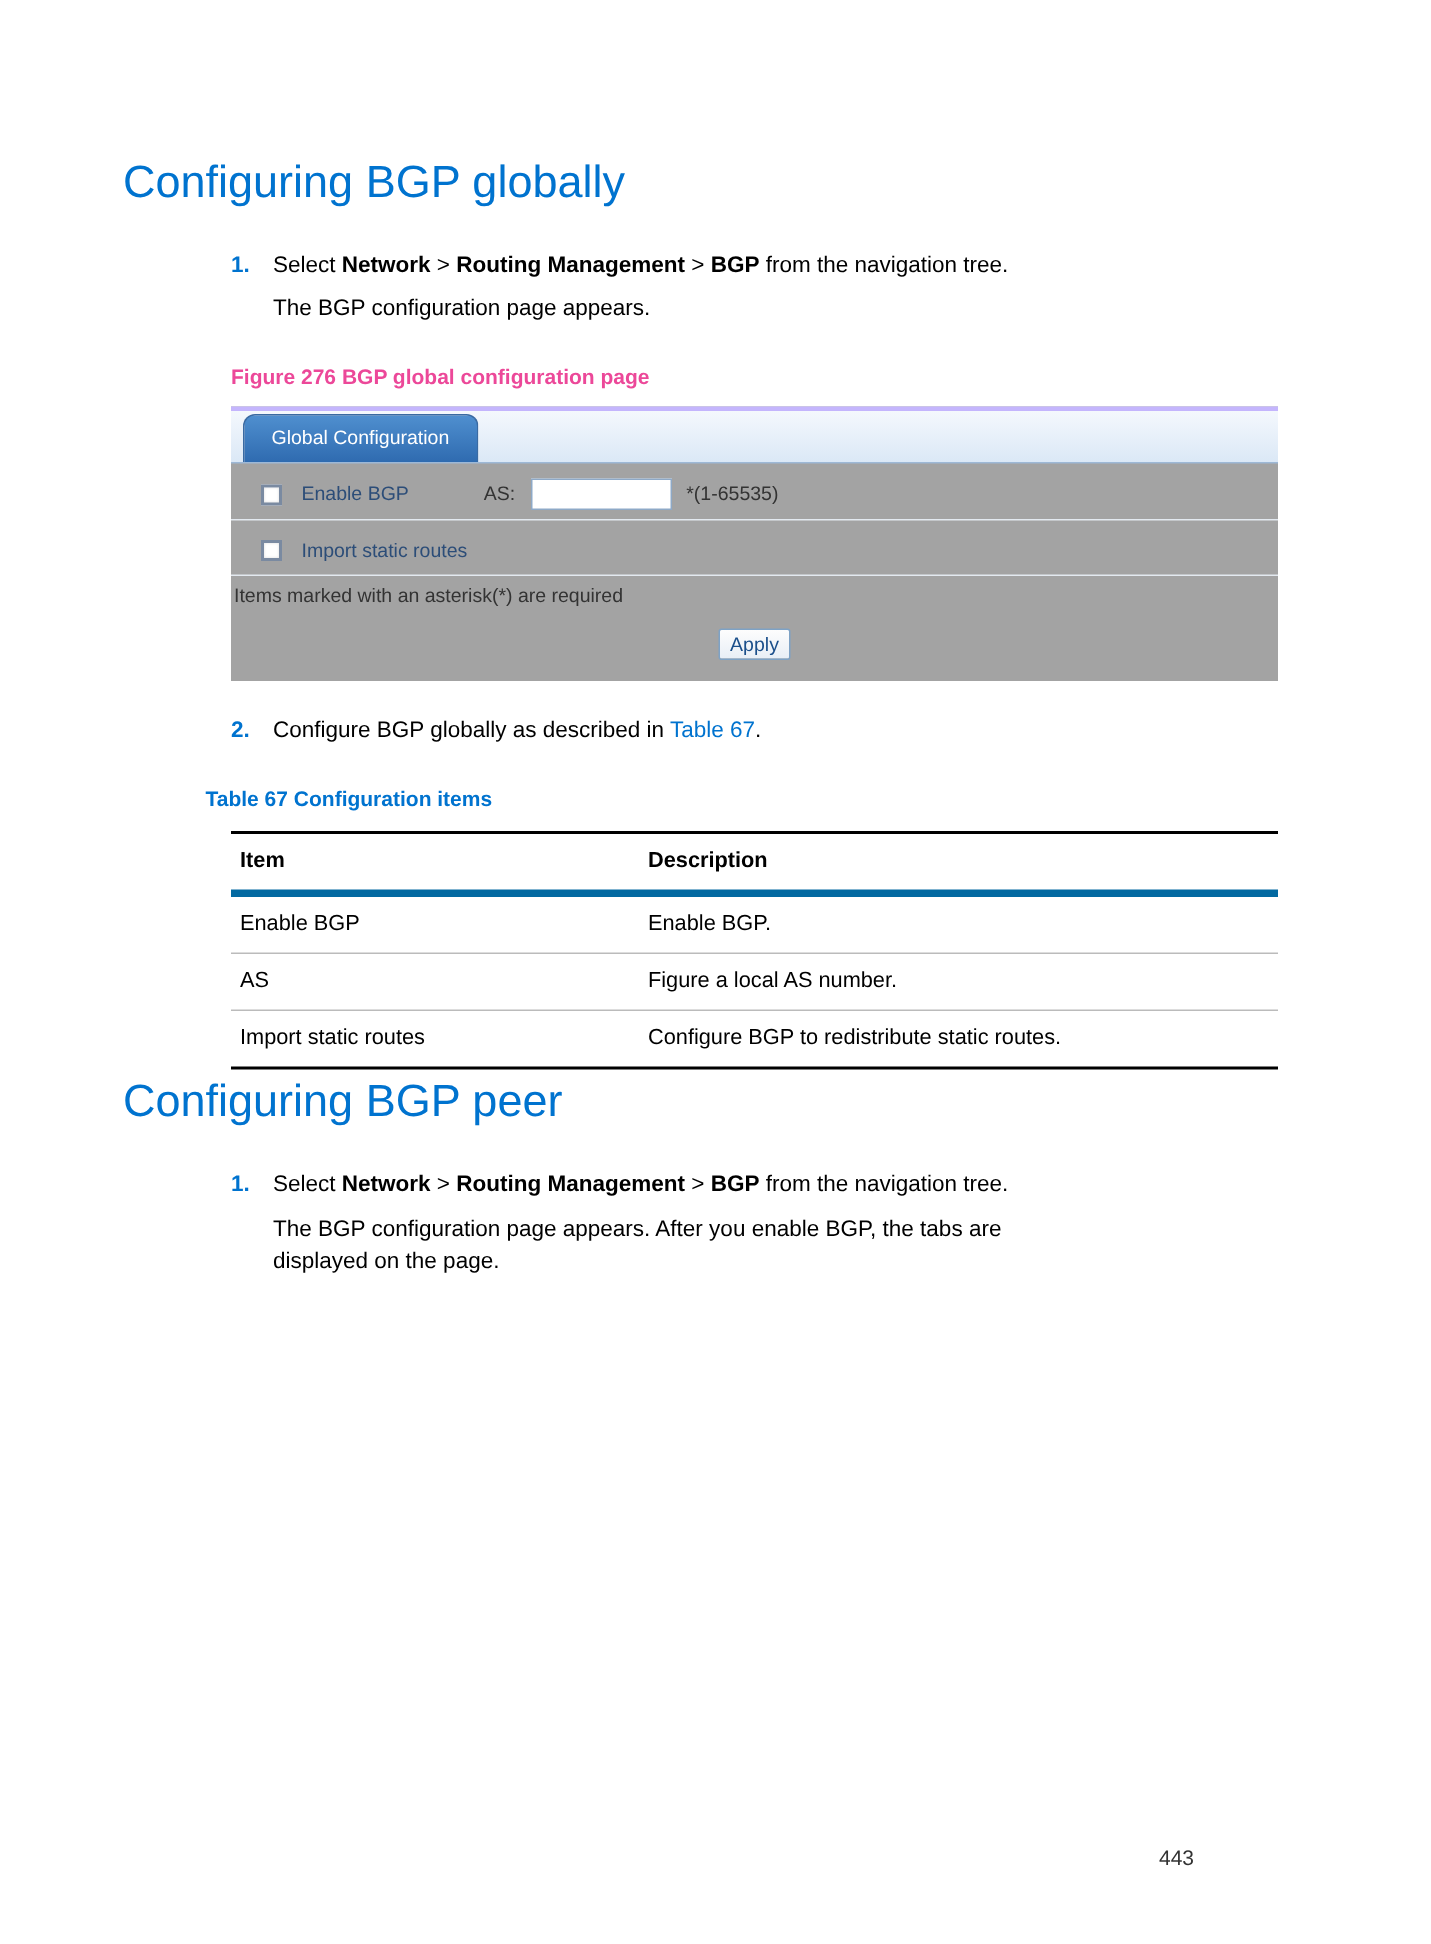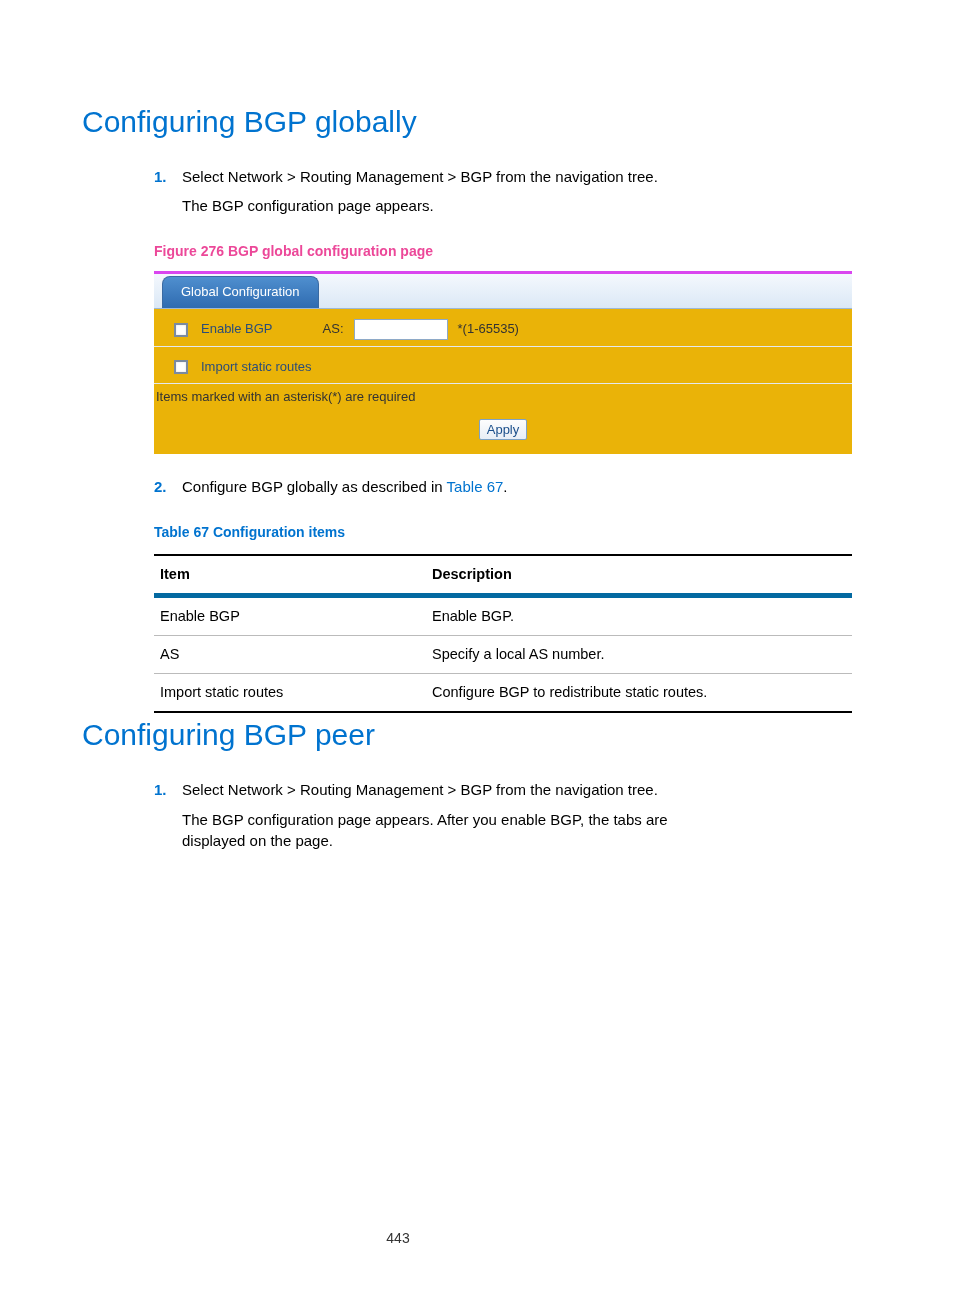--- a/index.html
+++ b/index.html
@@ -49,29 +49,29 @@
     font-weight: bold;
     font-size: 14px;
     margin-top: 24px;
     margin-left: 72px;
   }
   .tabcap {
     color: #0073cf;
     font-weight: bold;
     font-size: 14px;
     margin-top: 24px;
-    margin-left: 72px;
+    margin-left: 55px;
   }
   .link { color: #0073cf; }
 
   .config-figure {
     margin: 10px 0 0 72px;
     width: 698px;
-    border-top: 3px solid #d946ef;
-    background: #eab308;
+    border-top: 3px solid #c4b5fd;
+    background: #a3a3a3;
     font-family: Tahoma, Arial, sans-serif;
     font-size: 13px;
   }
   .tabs-row {
     background: linear-gradient(#f4f8fd,#dbe8f6);
     height: 34px;
     display: flex;
     align-items: flex-end;
     padding-left: 8px;
     border-bottom: 1px solid #9db8d6;
@@ -154,25 +154,25 @@
   }
   table.items tbody tr:last-child td {
     border-bottom: 2px solid #000;
   }
   .col-item { width: 260px; }
   .sec2 { margin-top: 48px; }
   .page-number {
     position: absolute;
     bottom: 48px;
     left: 0; right: 0;
-    text-align: center;
+    text-align: right;
     font-size: 14px;
     color: #333;
   }
-  b { font-weight: normal; }
+  b { font-weight: bold; }
 </style>
 </head>
 <body>
 
 <div class="page">
 
   <h1 class="section">Configuring BGP globally</h1>
 
   <div class="steps">
     <div class="step-row">
@@ -226,21 +226,21 @@
           <th>Description</th>
         </tr>
       </thead>
       <tbody>
         <tr>
           <td>Enable BGP</td>
           <td>Enable BGP.</td>
         </tr>
         <tr>
           <td>AS</td>
-          <td>Specify a local AS number.</td>
+          <td>Figure a local AS number.</td>
         </tr>
         <tr>
           <td>Import static routes</td>
           <td>Configure BGP to redistribute static routes.</td>
         </tr>
       </tbody>
     </table>
   </div>
 
   <h1 class="section sec2">Configuring BGP peer</h1>

